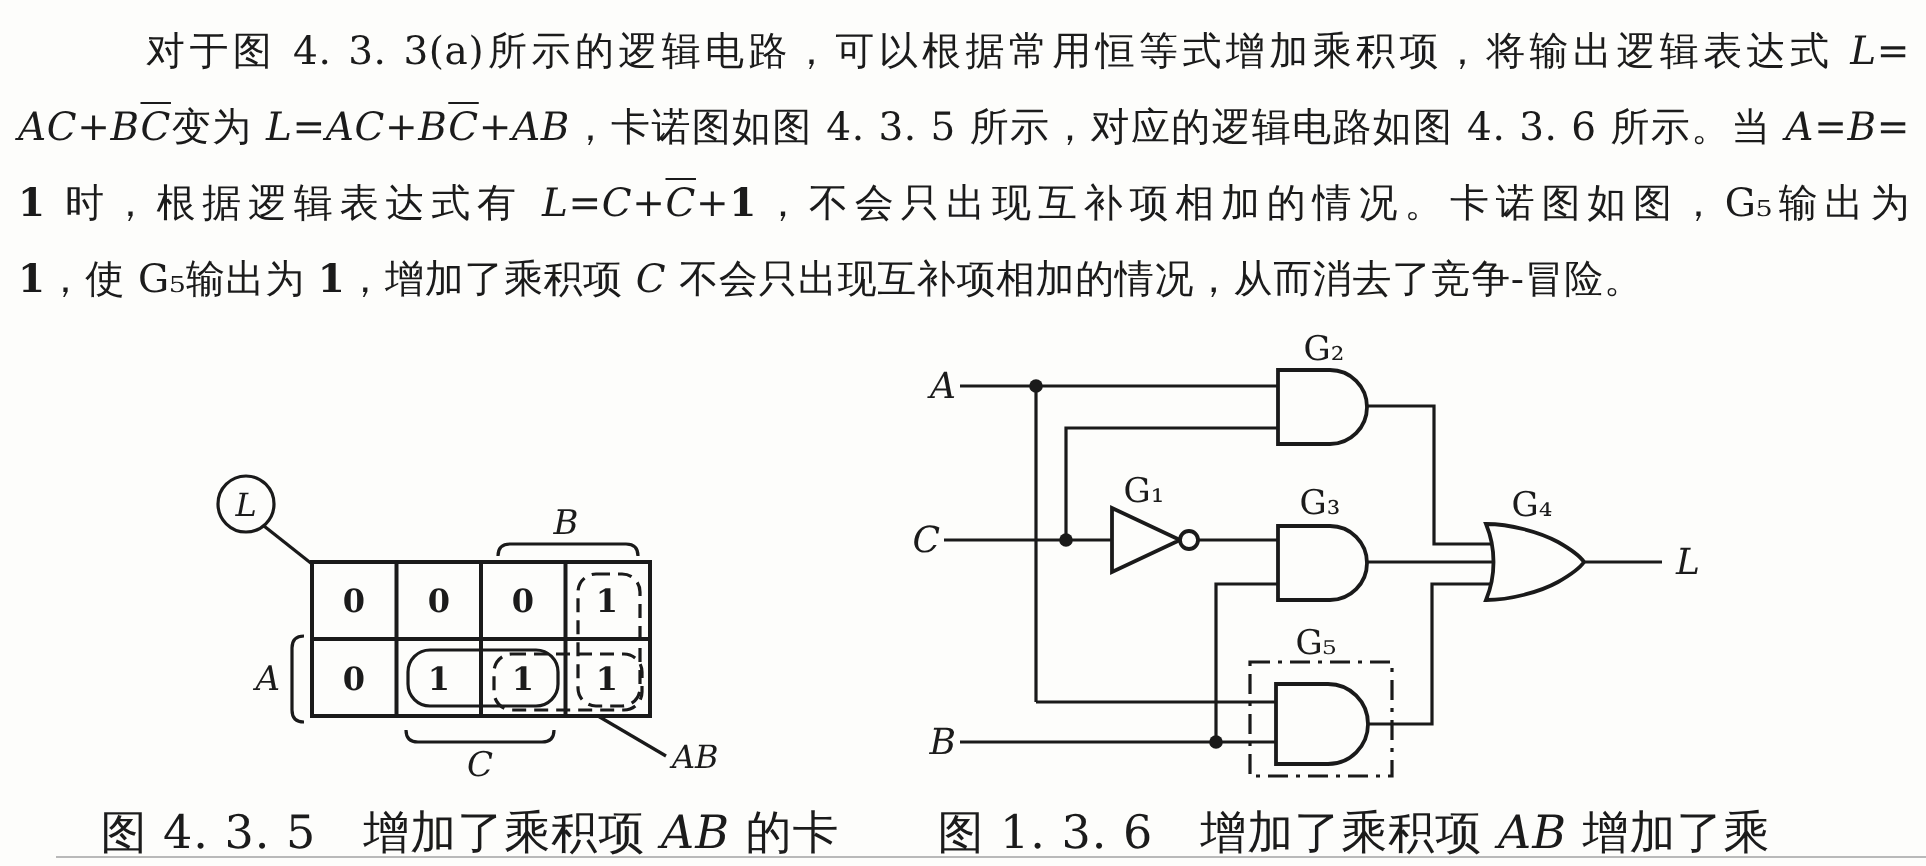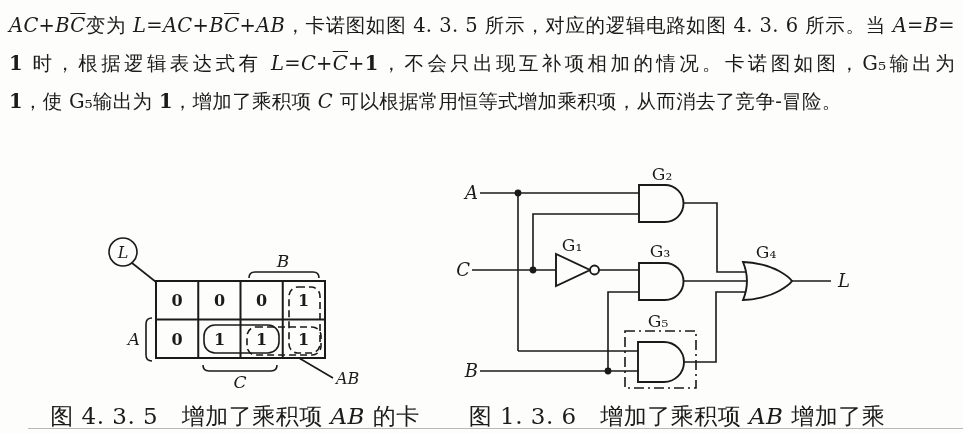--- a/index.html
+++ b/index.html
@@ -32,23 +32,24 @@
   }
   svg text{font-family:"DejaVu Serif","Liberation Serif",serif; fill:#1b1b1b;}
   .t-var{font-style:italic;}
 </style>
 </head>
 <body>
 
 <div class="page">
 
   <div class="para" id="para">
+      <div class="pline just ind"><span class="seg-c">对于图 4. 3. 3(a)所示的逻辑电路，可以根据常用恒等式增加乘积项，将输出逻辑表达式 </span><span class="seg-v">L</span><span class="seg-c">=</span></div>
       <div class="pline just"><span class="seg-v">AC</span><span class="seg-c">+</span><span class="seg-v">B</span><span class="seg-vb">C</span><span class="seg-c">变为 </span><span class="seg-v">L</span><span class="seg-c">=</span><span class="seg-v">AC</span><span class="seg-c">+</span><span class="seg-v">B</span><span class="seg-vb">C</span><span class="seg-c">+</span><span class="seg-v">AB</span><span class="seg-c">，卡诺图如图 4. 3. 5 所示，对应的逻辑电路如图 4. 3. 6 所示。当 </span><span class="seg-v">A</span><span class="seg-c">=</span><span class="seg-v">B</span><span class="seg-c">=</span></div>
       <div class="pline just"><span class="seg-b">1</span><span class="seg-c"> 时，根据逻辑表达式有 </span><span class="seg-v">L</span><span class="seg-c">=</span><span class="seg-v">C</span><span class="seg-c">+</span><span class="seg-vb">C</span><span class="seg-c">+</span><span class="seg-b">1</span><span class="seg-c">，不会只出现互补项相加的情况。卡诺图如图，G₅输出为</span></div>
-      <div class="pline"><span class="seg-b">1</span><span class="seg-c">，使 G₅输出为 </span><span class="seg-b">1</span><span class="seg-c">，增加了乘积项 </span><span class="seg-v">C</span><span class="seg-c"> 可以根据常用恒等式增加乘积项，从而消去了竞争-冒险。</span></div>
+      <div class="pline"><span class="seg-b">1</span><span class="seg-c">，使 G₅输出为 </span><span class="seg-b">1</span><span class="seg-c">，增加了乘积项 </span><span class="seg-v">C</span><span class="seg-c"> 不会只出现互补项相加的情况，从而消去了竞争-冒险。</span></div>
     </div>
 
   <svg class="figsvg" style="left:100px; top:234px;" width="270" height="158" viewBox="100 234 270 158">
     <g stroke="#1a1a1a" fill="none" stroke-width="1.6">
 
       <circle cx="123" cy="252" r="14"></circle>
       <path d="M132 263 L156 282"></path>
 
       <g stroke-width="2">
         <rect x="156" y="281" width="169" height="77"></rect>

